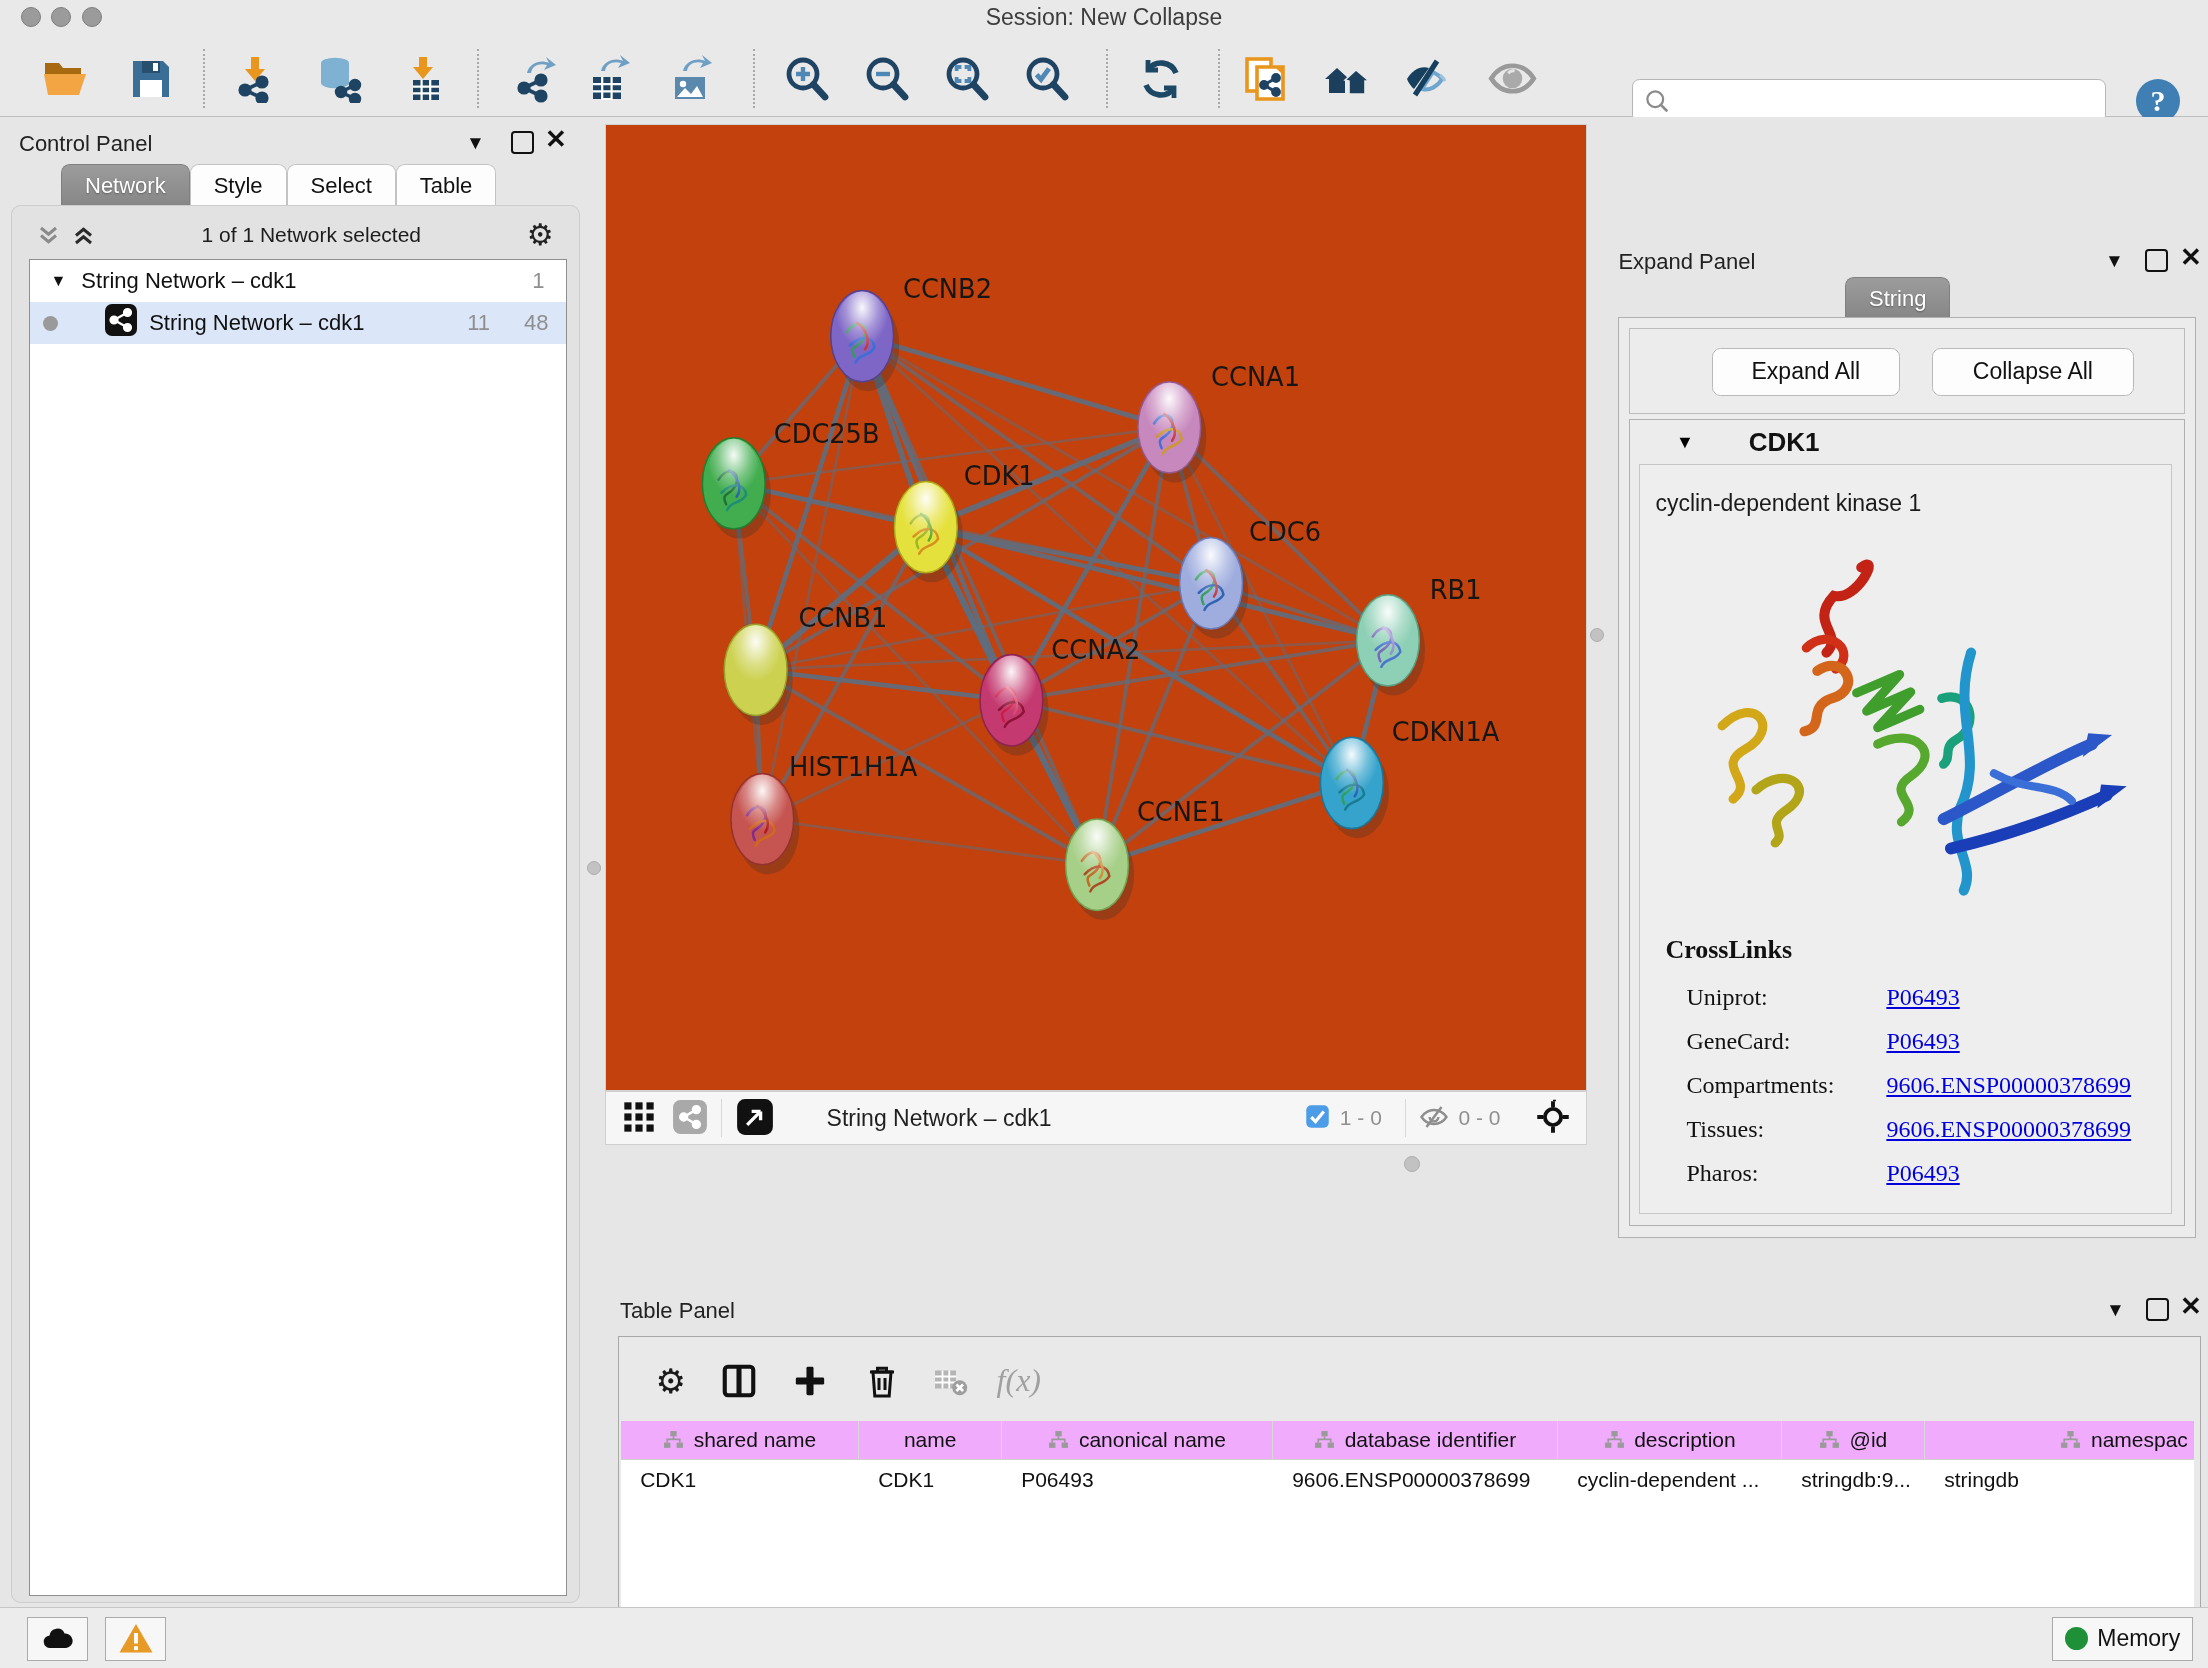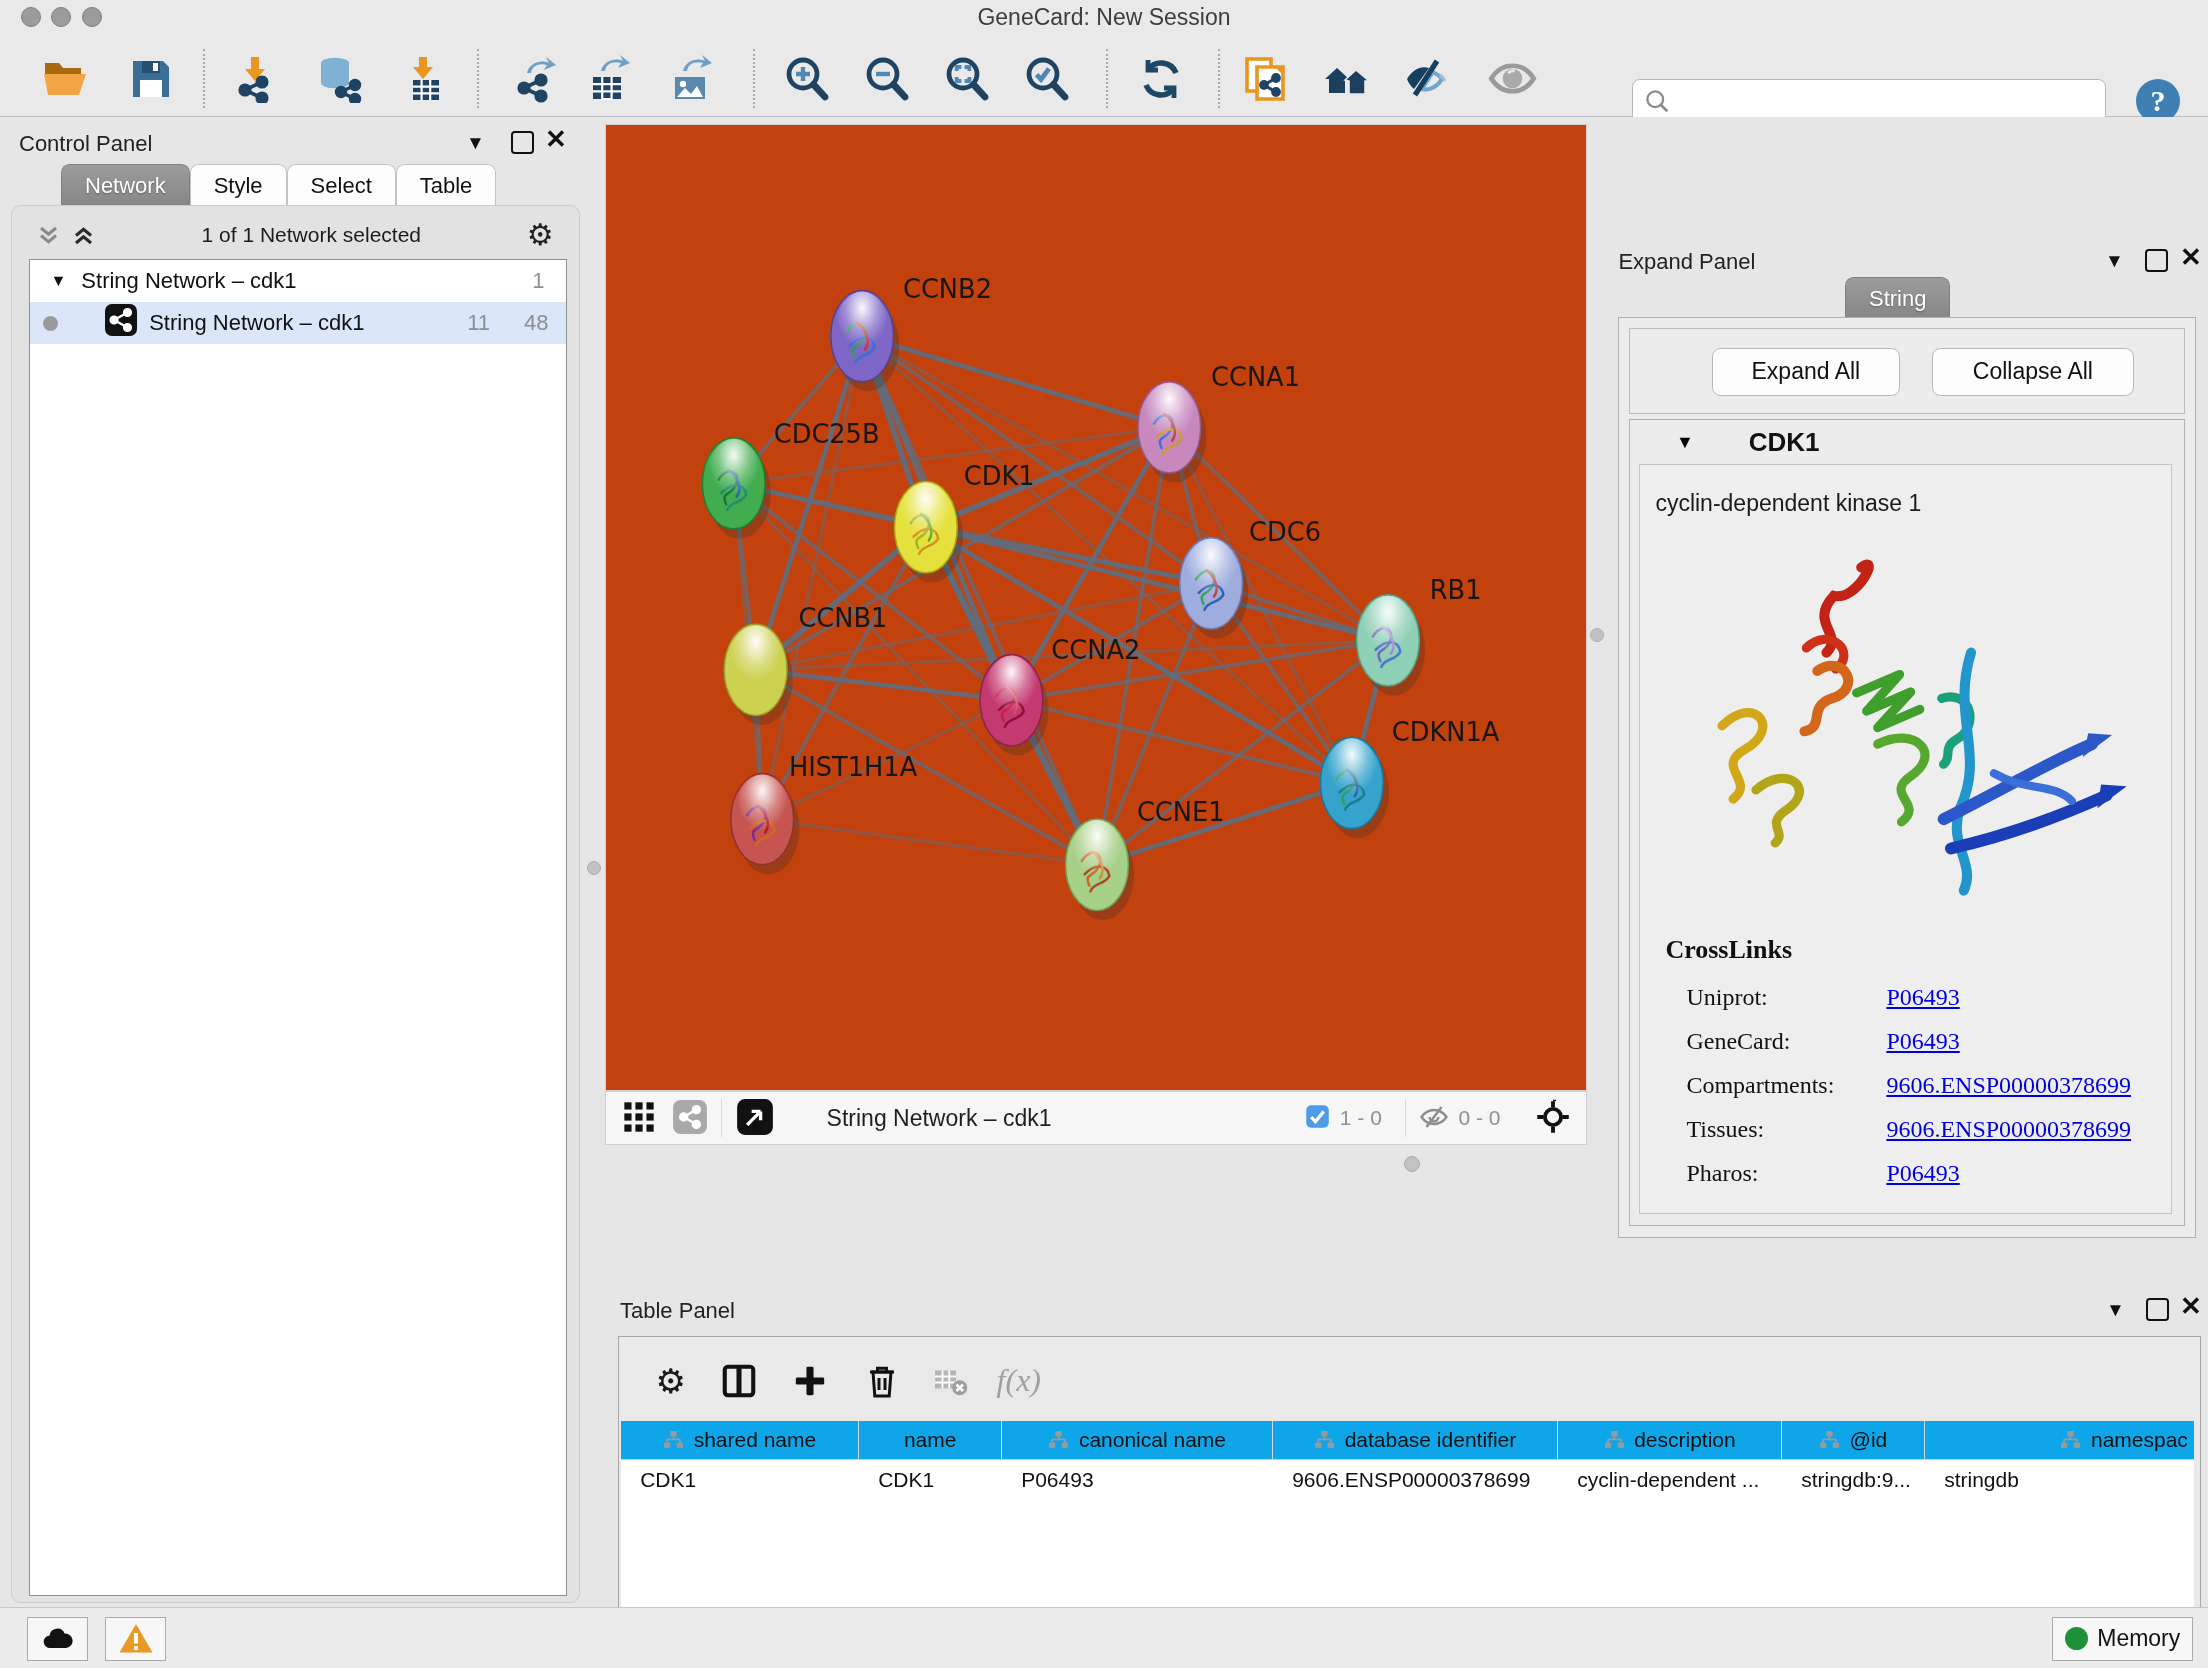--- a/index.html
+++ b/index.html
@@ -60,41 +60,41 @@
   #rp-xl-title{left:25px;top:470px;font-family:"Liberation Serif",serif;font-size:26px;font-weight:bold;color:#111;}
   #rp-xl{left:46px;top:510px;width:476px;}
   .xl-row{display:flex;height:44px;align-items:center;font-family:"Liberation Serif",serif;font-size:24px;}
   .xl-label{width:200px;color:#111;}
   .xl-link{text-decoration:underline;}
   
   #tp{left:605px;top:1168px;width:1604px;height:439px;}
   #tp-outer{left:13.3px;top:51px;width:1581px;height:316px;border:1.9px solid #a8a8a8;background:#e9e9e9;}
   .tp-ic{top:17px;width:57px;height:53px;display:flex;align-items:center;justify-content:center;}
   #tp-table{left:1.9px;top:84px;width:1573px;height:202px;background:#fff;overflow:hidden;}
-  #tp-header{display:flex;height:38px;background:#0ea5e9;border-bottom:1.9px solid #cfcfcf;}
+  #tp-header{display:flex;height:38px;background:#f0abfc;border-bottom:1.9px solid #cfcfcf;}
   .th{display:flex;align-items:center;justify-content:center;gap:9.5px;font-size:21px;color:#111;border-right:1.9px solid #d8d8d8;box-sizing:border-box;flex:none;overflow:hidden;}
   #tp-row{display:flex;height:40px;}
   .td{display:flex;align-items:center;padding-left:19px;font-size:21px;color:#111;box-sizing:border-box;flex:none;overflow:hidden;white-space:nowrap;}
   #tp-hscroll{left:1.9px;top:285px;width:1573px;height:27px;background:#fafafa;border-top:1px solid #d5d5d5;}
   #tp-thumb{left:9.5px;top:5.7px;width:103px;height:16px;border-radius:8.6px;background:#b9b9b9;}
   
   #statusbar{left:0;top:1607px;width:2208px;height:61px;background:#ececec;border-top:1px solid #c6c6c6;}
   .sb-btn{top:8.6px;width:61px;height:44px;background:#f7f7f7;border:1.9px solid #ababab;display:flex;align-items:center;justify-content:center;box-sizing:border-box;}
   #memory-btn{left:2052px;top:8.6px;width:141px;height:44px;background:#f7f7f7;border:1.9px solid #ababab;display:flex;align-items:center;justify-content:center;gap:9.5px;box-sizing:border-box;font-size:23px;color:#111;}
   #memory-dot{width:23px;height:23px;border-radius:50%;}
   .chev{display:flex;flex-direction:column;gap:1px;}
 </style>
 </head>
 <body>
 
 <div class="abs" id="titlebar">
   <div class="abs tl" style="left:21px"></div>
   <div class="abs tl" style="left:51px"></div>
   <div class="abs tl" style="left:82px"></div>
-  <div class="abs" id="win-title">GeneCard: New Session</div>
+  <div class="abs" id="win-title">Session: New Collapse</div>
 </div>
 
 <div class="abs" id="toolbar">
   <span class="abs tb-ic" style="left:38px">
     <svg width="48" height="48" viewBox="0 0 24 24">
         <path d="M2 4h7l2 2.5h9v4H2z" fill="#a86a10"></path>
         <path d="M1.5 9.5h21L19 20H3.5z" fill="#f2a542"></path>
       </svg>
     </span>
   <span class="abs tb-ic" style="left:124px">

